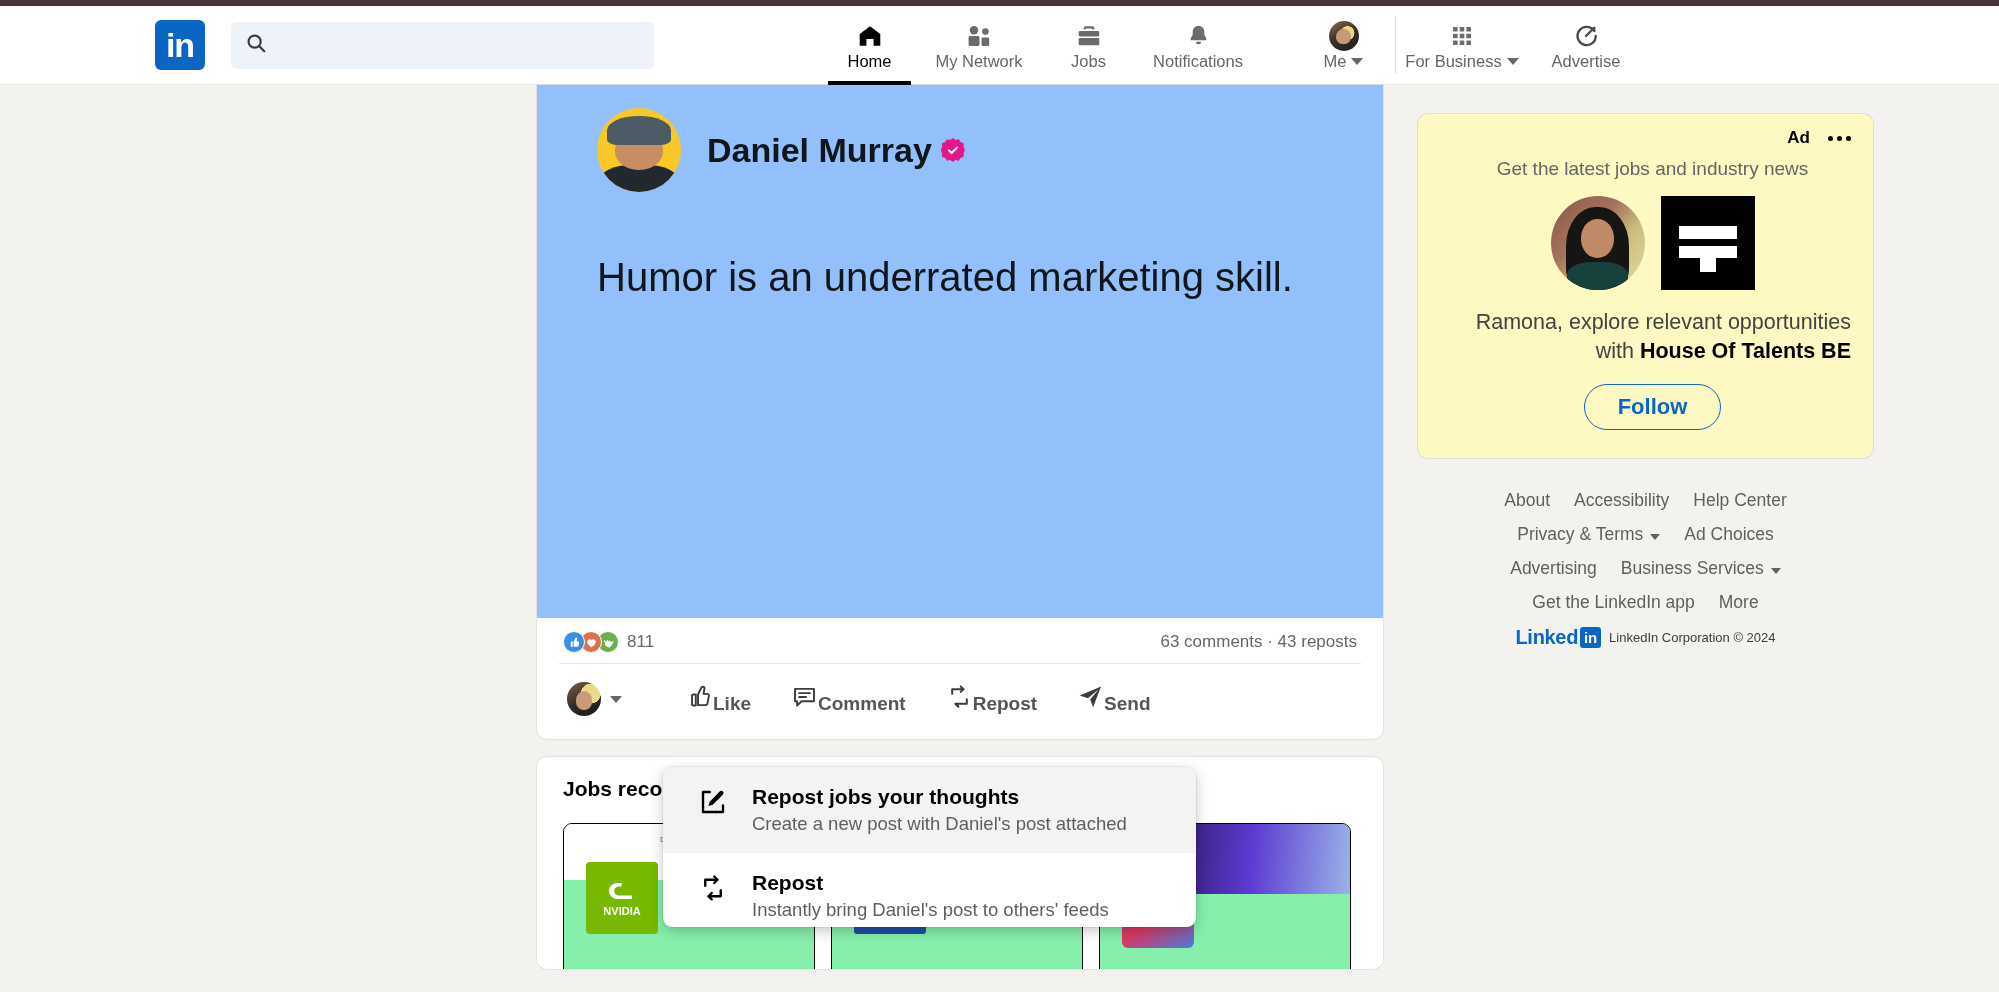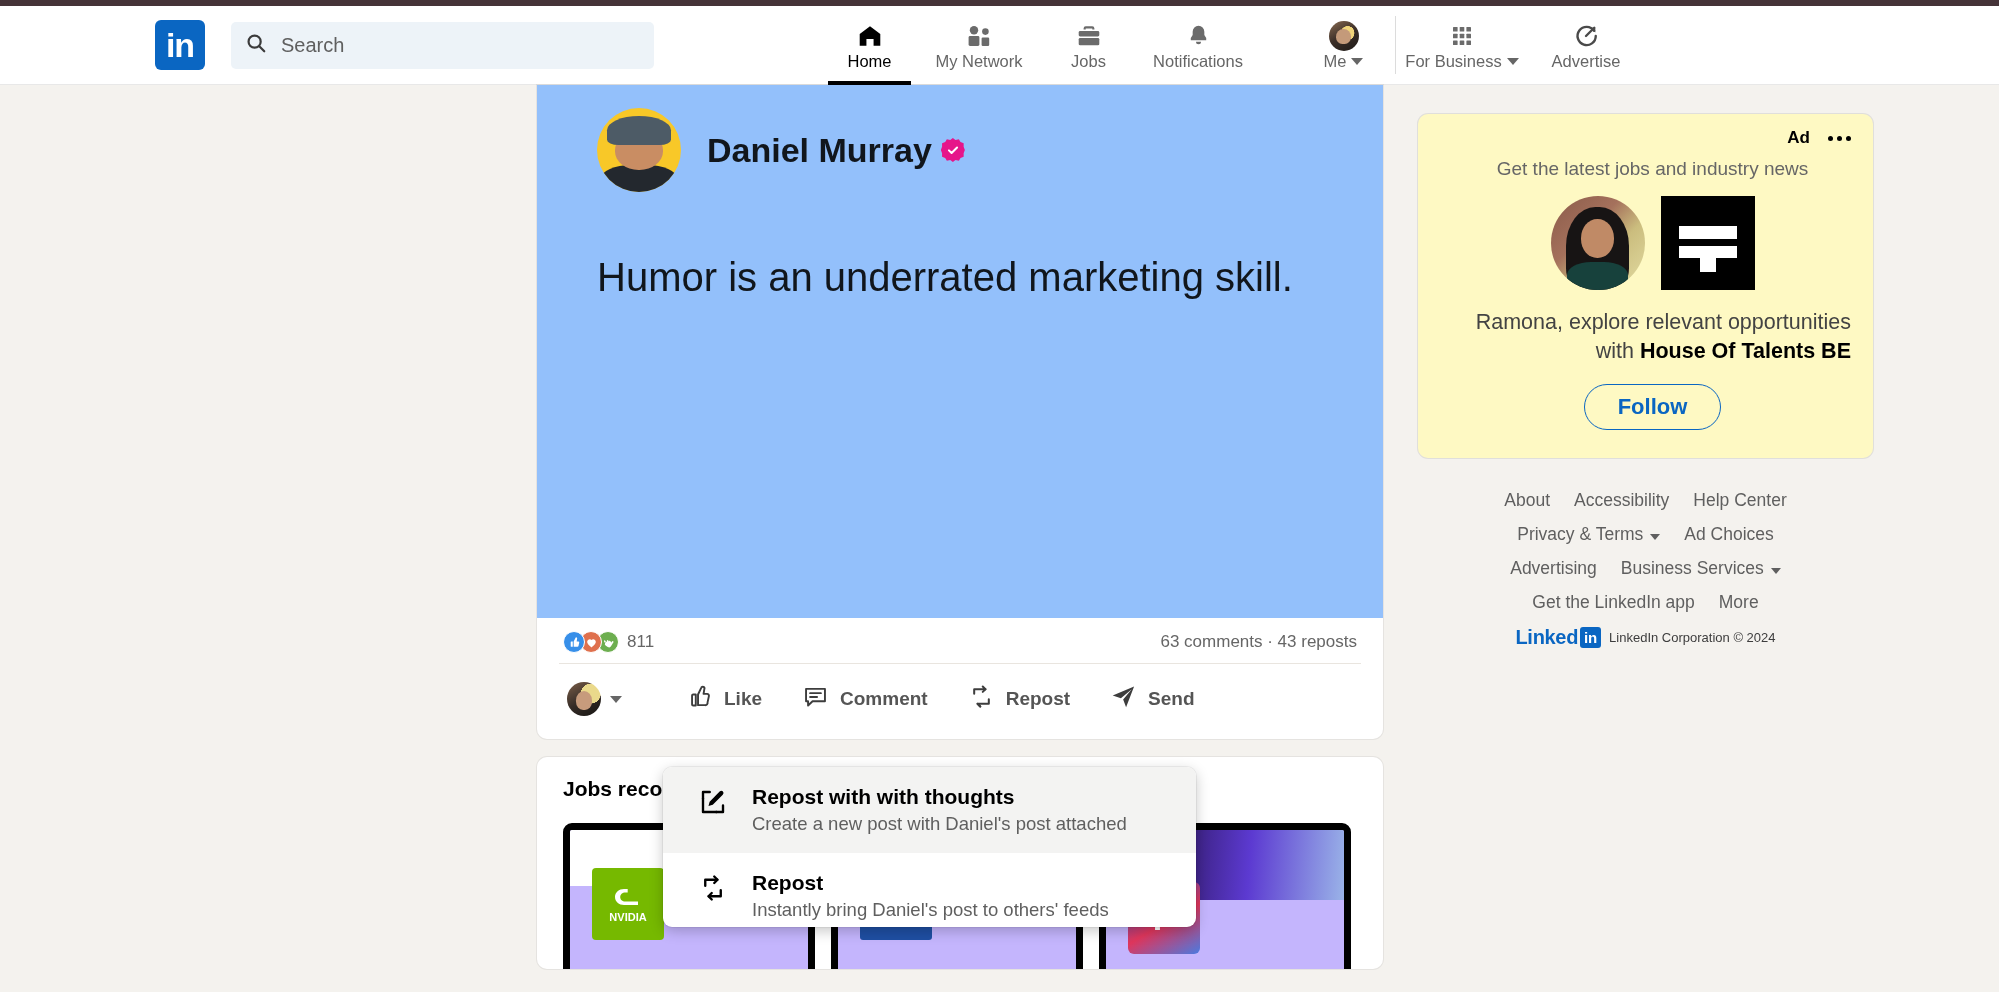--- a/index.html
+++ b/index.html
@@ -133,37 +133,37 @@
   .sep { height: 1px; background: #e9e5df; margin: 0 22px; }
 
   .actions { display: flex; align-items: center; padding: 9px 22px 14px 22px; gap: 0; }
   .act-avatar-wrap { display: flex; align-items: center; gap: 9px; margin-right: 36px; padding: 6px 8px; cursor: pointer; }
   .act-avatar {
     width: 34px; height: 34px; border-radius: 50%; position: relative; overflow: hidden;
     background: radial-gradient(circle at 70% 34%, #ead98b 0 30%, transparent 31%), linear-gradient(150deg,#7d5f49 0%,#342b26 52%,#171513 100%);
   }
   .act-avatar::after{content:"";position:absolute;left:26%;top:26%;width:48%;height:56%;border-radius:50% 50% 44% 44%;background:#c79b7c;}
   .action-btn {
-    display: flex; align-items: center; gap: 11px; padding: 10px 20px;
+    display: flex; align-items: flex-end; padding: 10px 20px;
     border-radius: 5px; cursor: pointer; color: #555555; font-size: 19px; font-weight: 600;
     white-space: nowrap;
   }
   .action-btn svg { flex: none; }
 
   
   .jobs-card {
     margin-top: 18px; background: #fff; border-radius: 10px;
     box-shadow: 0 0 0 1px rgba(0,0,0,0.06); padding: 20px 26px 0 26px;
     height: 212px; overflow: hidden; position: relative;
   }
   .jobs-title { font-size: 21px; font-weight: bold; color: #000; }
   .jobs-row { display: flex; gap: 16px; margin-top: 22px; }
   .job-tile {
-    width: 252px; height: 160px; border: 7px solid #000000; border-radius: 9px;
-    overflow: hidden; position: relative; background: #c4b5fd; flex: none;
+    width: 252px; height: 160px; border: 1px solid #000000; border-radius: 9px;
+    overflow: hidden; position: relative; background: #86efac; flex: none;
   }
   .job-banner { position:absolute; left:0; top:0; width:100%; height:56px; }
   .job-logo {
     position: absolute; left: 22px; top: 38px; width: 72px; height: 72px; border-radius: 4px;
     display: flex; align-items: center; justify-content: center;
   }
   .job-blurb { position:absolute; left: 96px; top: 10px; font-size: 8px; color:#666; line-height: 11px; width: 120px; }
 
   
   .repost-menu {
@@ -237,21 +237,20 @@
   <div class="globalnav">
     <div class="nav-left">
       <div class="li-logo">in</div>
       <div class="search-box">
         <span>
           <svg width="22" height="22" viewBox="0 0 24 24" fill="none" stroke="#3b3b3b" stroke-width="2.4">
             <circle cx="10.5" cy="10.5" r="6.6"></circle>
               <line x1="15.6" y1="15.6" x2="21" y2="21" stroke-linecap="round"></line>
           </svg>
         </span>
-        <input class="search-input" value="" placeholder="Search" style="">
       </div>
     </div>
 
     <div class="nav-items">
       <div class="nav-item active">
         <span class="nav-icon">
           <svg width="26" height="26" viewBox="0 0 24 24" fill="#000">
               <path d="M12 3 2.5 10.2V21h6.2v-6.3h6.6V21h6.2V10.2z"></path>
             </svg>
         </span>
@@ -460,21 +459,21 @@
     <div class="menu-item highlight">
       <span class="menu-icon">
         <svg width="30" height="30" viewBox="0 0 24 24" fill="none" stroke="#000" stroke-width="1.9" stroke-linecap="round" stroke-linejoin="round">
           <path d="M4 9.2V20h10.8"></path>
             <path d="M4 9.2V4h5.4"></path>
             <path d="M20 14.8V20h-5.4"></path>
           <path d="M19.8 3.4a2 2 0 0 1 0 2.8l-8 8-3.4.9.9-3.4 8-8a2 2 0 0 1 2.5-.3z" fill="#000" stroke="none"></path>
         </svg>
       </span>
       <div>
-        <div class="menu-title">Repost with with thoughts</div>
+        <div class="menu-title">Repost jobs your thoughts</div>
         <div class="menu-sub">Create a new post with Daniel's post attached</div>
       </div>
     </div>
     <div class="menu-item">
       <span class="menu-icon">
         <svg width="30" height="30" viewBox="0 0 24 24" fill="none" stroke="#000" stroke-width="1.9" stroke-linecap="round" stroke-linejoin="round">
           <path d="M5.8 10.2V5.4h9.6"></path>
             <path d="M13 2.8l2.6 2.6L13 8"></path>
           <path d="M18.2 13.8v4.8H8.6"></path>
             <path d="M11 21.2 8.4 18.6 11 16"></path>

